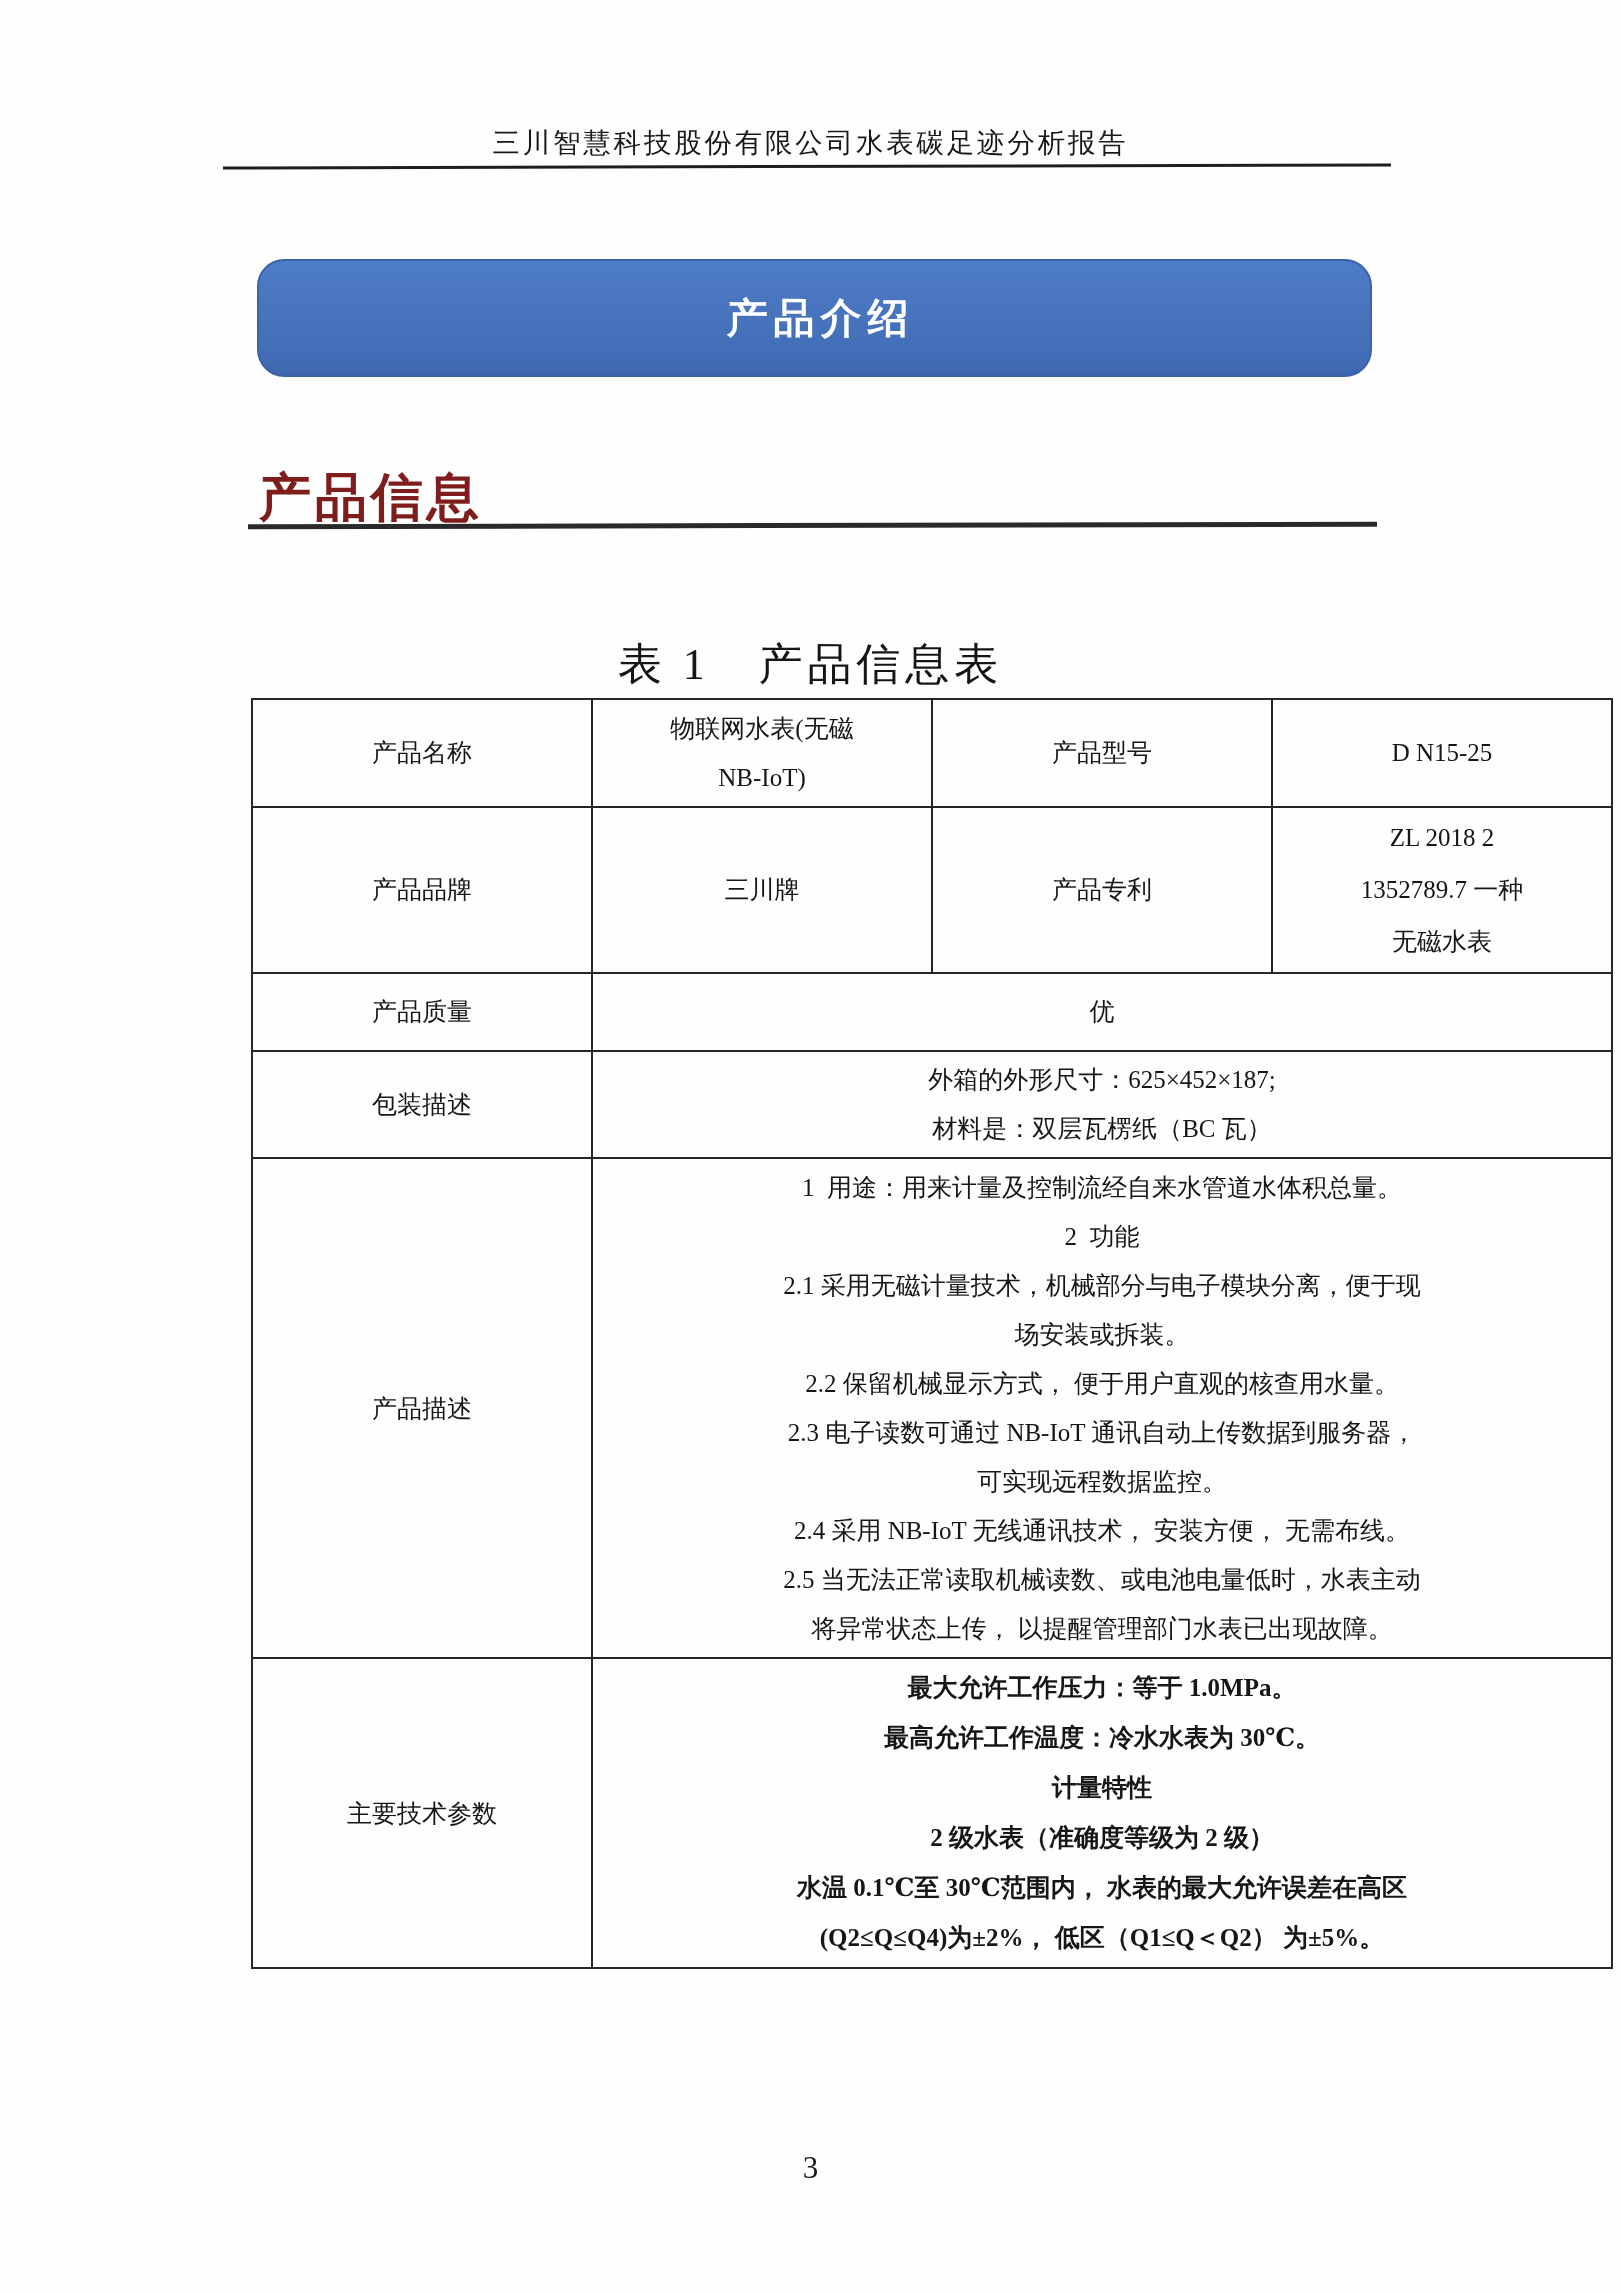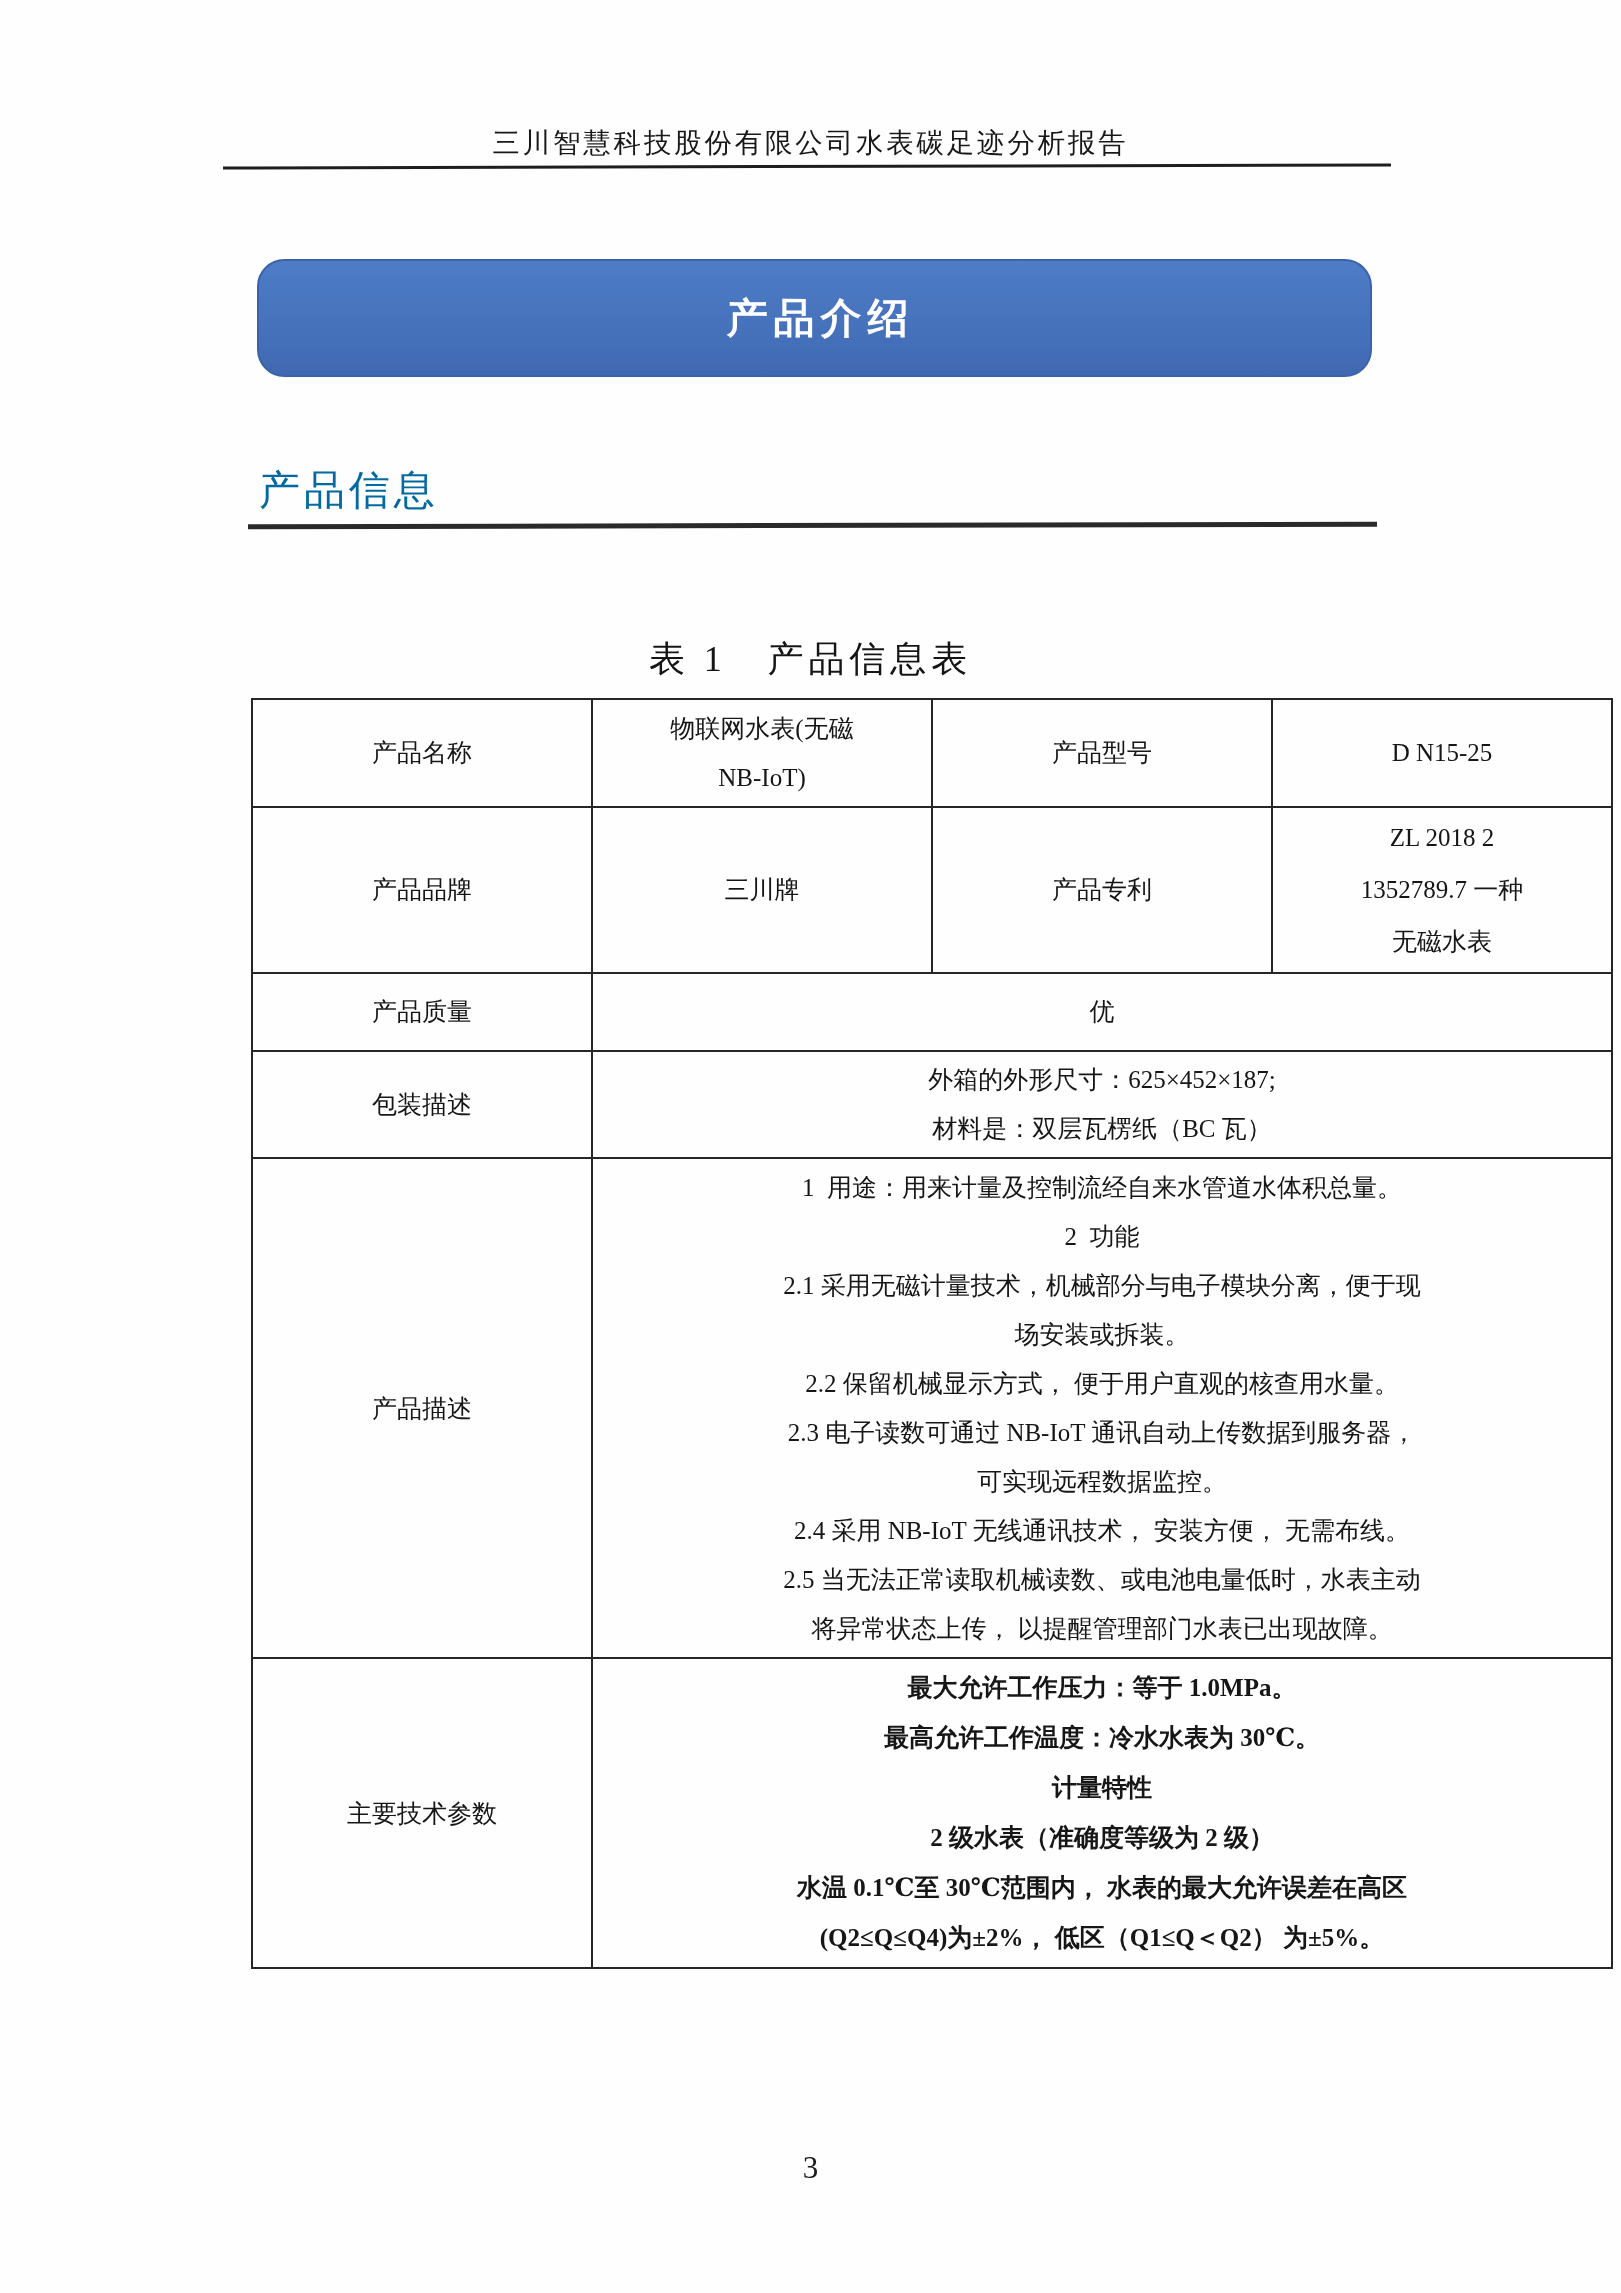--- a/index.html
+++ b/index.html
@@ -32,32 +32,32 @@
     border-radius:27.4px;
     display:flex; align-items:center; justify-content:center;padding-left:12px;
   }
   .banner span {
     color:#ffffff; font-size:41px; font-weight:bold; letter-spacing:5.9px;
     font-family:"Liberation Sans","DejaVu Sans",sans-serif;
   }
   
   .subheading {
     position:absolute; top:463px; left:259px;
-    font-size:41px; font-weight:normal; letter-spacing:3.9px; color:#0369a1;
+    font-size:52px; font-weight:bold; letter-spacing:3.9px; color:#7f1d1d;
     font-family:"Liberation Sans","DejaVu Sans",sans-serif;
   }
   .subheading-rule {
     position:absolute; top:523px; left:248px; width:1129px; height:4.9px;
     background:#2a2a2a;
     transform:rotate(-0.12deg);
   }
   
   .table-caption {
     position:absolute; top:635px; left:0; width:100%;
-    text-align:center; font-size:36px; letter-spacing:4.9px;
+    text-align:center; font-size:44px; letter-spacing:4.9px;
     white-space:pre; color:#151515;
   }
   
   table.info-table {
     position:absolute; top:698px; left:251px;
     width:1362px;
     border-collapse:collapse; table-layout:fixed;
     font-size:25px;
   }
   table.info-table td {

